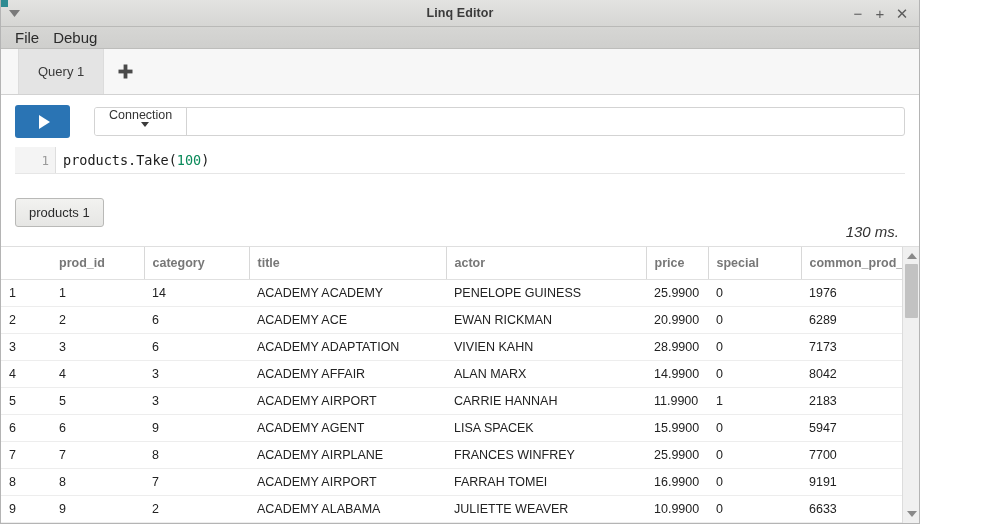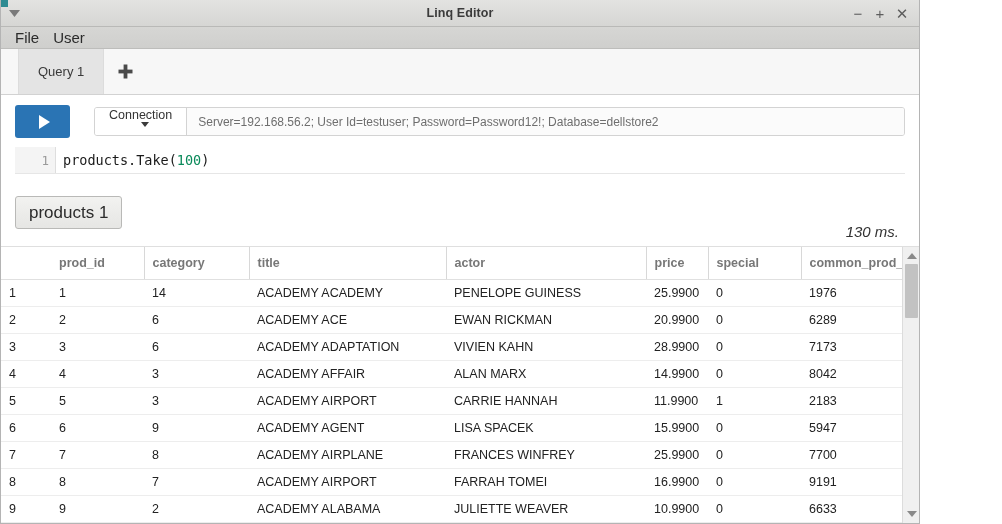--- a/index.html
+++ b/index.html
@@ -204,21 +204,21 @@
   .tok-num { color: #0a8a5a; }
 
   
   .results-bar {
     display: flex;
     align-items: center;
     padding: 10px 16px 8px 14px;
     background: #ffffff;
   }
   .result-tab {
-    font-size: 17px;
+    font-size: 13px;
     color: #2b2b2b;
     background: linear-gradient(to bottom, #f2f2f0 0%, #e6e6e4 100%);
     border: 1px solid #b9b9b7;
     border-radius: 3px;
     padding: 7px 13px;
     line-height: 1;
     cursor: pointer;
   }
   .elapsed {
     margin-left: auto;
@@ -343,21 +343,21 @@
     <div class="tb-title">Linq Editor</div>
     <div class="tb-controls">
       <div class="tb-btn">−</div>
       <div class="tb-btn">+</div>
       <div class="tb-btn">✕</div>
     </div>
   </div>
 
   <div class="menubar">
     <div class="menu-item">File</div>
-    <div class="menu-item">User</div>
+    <div class="menu-item">Debug</div>
   </div>
 
   <div class="tabstrip">
     <div class="tab">Query 1</div>
     <div class="tab-add">
       <svg width="17" height="17" viewBox="0 0 17 17">
         <rect x="6.6" y="1.5" width="3.8" height="14" fill="#4a4a4a"></rect>
         <rect x="1.5" y="6.6" width="14" height="3.8" fill="#4a4a4a"></rect>
       </svg>
     </div>
@@ -365,21 +365,20 @@
 
   <div class="toolbar">
     <div class="run-btn">
       <div class="tri"></div>
     </div>
     <div class="conn-group">
       <div class="conn-btn">
         <span>Connection</span>
         <span class="caret"></span>
       </div>
-      <div class="conn-str">Server=192.168.56.2; User Id=testuser; Password=Password12!; Database=dellstore2</div>
     </div>
   </div>
 
   <div class="editor">
     <div class="gutter">1</div>
     <div class="code-line"><span>products.Take(</span><span class="tok-num">100</span><span>)</span></div>
   </div>
 
   <div class="results-bar">
     <div class="result-tab">products 1</div>

